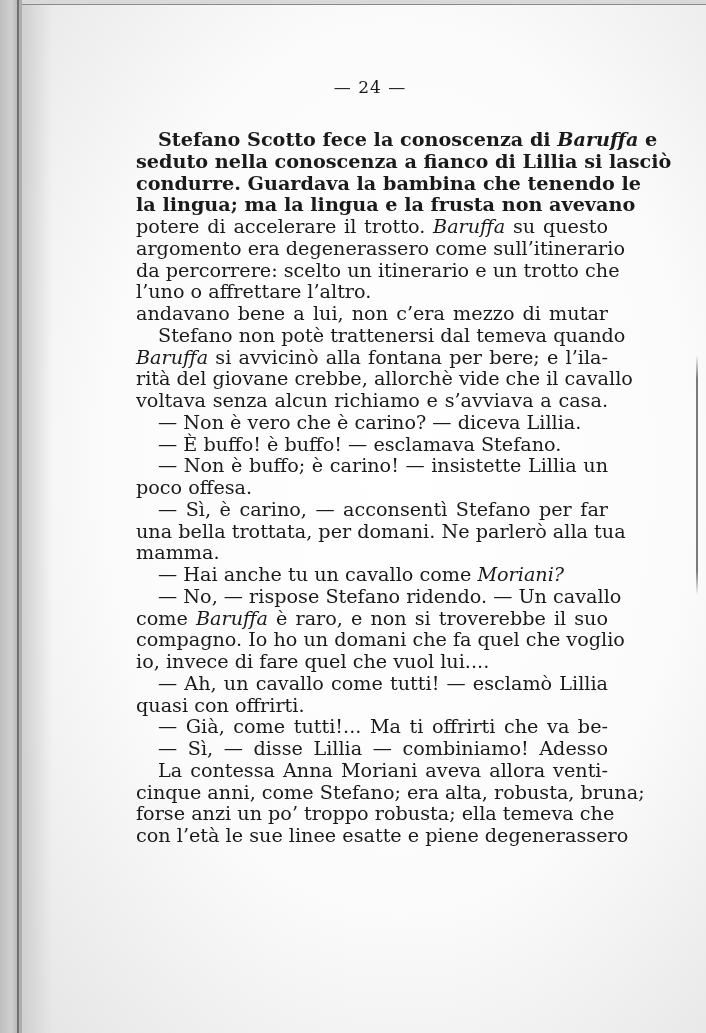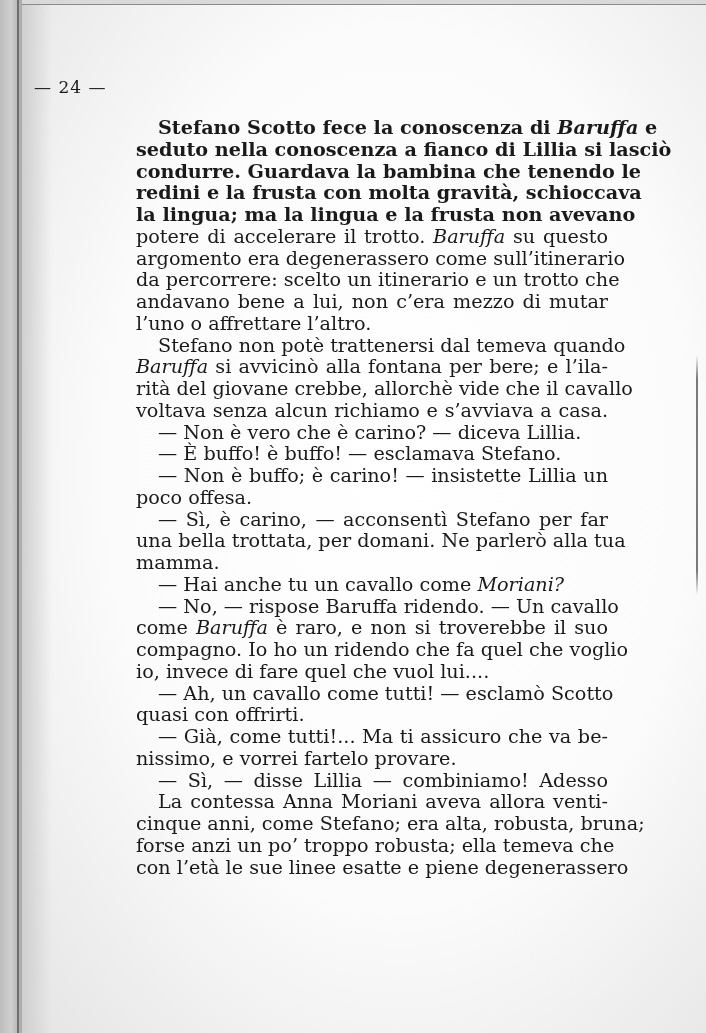--- a/index.html
+++ b/index.html
@@ -20,25 +20,25 @@
     position:absolute; left:22px; top:4px; width:684px; height:1029px;
     background:radial-gradient(ellipse at 55% 45%, #ffffff 0%, #fbfbfb 55%, #e4e4e4 100%);
     border-top:1px solid #8a8a8a;
   }
   .page-edge-left {
     position:absolute; left:0; top:0; width:30px; height:100%;
     background:linear-gradient(90deg,#cfcfcf,rgba(255,255,255,0));
   }
   .page-number {
     position:absolute; left:0; width:100%; top:72px;
-    font-size:17px; letter-spacing:1px;
+    text-align:center; font-size:17px; letter-spacing:1px;
     padding-left:12px; box-sizing:border-box;
   }
   .text-block {
-    position:absolute; left:114px; top:112px; width:472px;
+    position:absolute; left:114px; top:124px; width:472px;
     font-size:19.2px; line-height:21.75px;
   }
   .line {
     display:block; white-space:nowrap; text-align:justify; text-align-last:justify;
     height:21.75px;
   }
   .line.last { text-align-last:left; }
   .line.indent { padding-left:22px; }
   .bold { font-weight:bold; }
   .it { font-style:italic; }
@@ -53,47 +53,45 @@
 <div class="spine"></div>
 <div class="spine-line"></div>
 
 <div class="page">
   <div class="page-edge-left"></div>
   <div class="page-number">— 24 —</div>
   <div class="text-block" id="text-block">
       <span class="line indent bold"><span>Stefano Scotto fece la conoscenza di </span><span class="it">Baruffa</span><span> e</span></span>
       <span class="line bold"><span>seduto nella conoscenza a fianco di Lillia si lasciò</span></span>
       <span class="line bold"><span>condurre. Guardava la bambina che tenendo le</span></span>
-      <span class="line bold"><span>redini e la frusta con molta gravità, schioccava</span></span>
       <span class="line bold"><span>la lingua; ma la lingua e la frusta non avevano</span></span>
       <span class="line"><span>potere di accelerare il trotto. </span><span class="it">Baruffa</span><span> su questo</span></span>
       <span class="line"><span>argomento era degenerassero come sull’itinerario</span></span>
       <span class="line"><span>da percorrere: scelto un itinerario e un trotto che</span></span>
+      <span class="line last"><span>l’uno o affrettare l’altro.</span></span>
       <span class="line"><span>andavano bene a lui, non c’era mezzo di mutar</span></span>
-      <span class="line last"><span>l’uno o affrettare l’altro.</span></span>
       <span class="line indent"><span>Stefano non potè trattenersi dal temeva quando</span></span>
       <span class="line"><span class="it">Baruffa</span><span> si avvicinò alla fontana per bere; e l’ila-</span></span>
       <span class="line"><span>rità del giovane crebbe, allorchè vide che il cavallo</span></span>
       <span class="line"><span>voltava senza alcun richiamo e s’avviava a casa.</span></span>
       <span class="line indent last"><span>— Non è vero che è carino? — diceva Lillia.</span></span>
       <span class="line indent last"><span>— È buffo! è buffo! — esclamava Stefano.</span></span>
       <span class="line indent"><span>— Non è buffo; è carino! — insistette Lillia un</span></span>
       <span class="line last"><span>poco offesa.</span></span>
       <span class="line indent"><span>— Sì, è carino, — acconsentì Stefano per far</span></span>
       <span class="line"><span>una bella trottata, per domani. Ne parlerò alla tua</span></span>
       <span class="line last"><span>mamma.</span></span>
       <span class="line indent last"><span>— Hai anche tu un cavallo come </span><span class="it">Moriani?</span></span>
-      <span class="line indent"><span>— No, — rispose Baruffa ridendo. — Un cavallo</span></span>
+      <span class="line indent"><span>— No, — rispose Stefano ridendo. — Un cavallo</span></span>
       <span class="line"><span>come </span><span class="it">Baruffa</span><span> è raro, e non si troverebbe il suo</span></span>
-      <span class="line"><span>compagno. Io ho un ridendo che fa quel che voglio</span></span>
+      <span class="line"><span>compagno. Io ho un domani che fa quel che voglio</span></span>
       <span class="line last"><span>io, invece di fare quel che vuol lui....</span></span>
-      <span class="line indent"><span>— Ah, un cavallo come tutti! — esclamò Scotto</span></span>
+      <span class="line indent"><span>— Ah, un cavallo come tutti! — esclamò Lillia</span></span>
       <span class="line last"><span>quasi con offrirti.</span></span>
-      <span class="line indent"><span>— Già, come tutti!... Ma ti assicuro che va be-</span></span>
-      <span class="line last"><span>nissimo, e vorrei fartelo provare.</span></span>
+      <span class="line indent"><span>— Già, come tutti!... Ma ti offrirti che va be-</span></span>
       <span class="line indent"><span>— Sì, — disse Lillia — combiniamo! Adesso</span></span>
       <span class="line indent"><span>La contessa Anna Moriani aveva allora venti-</span></span>
       <span class="line"><span>cinque anni, come Stefano; era alta, robusta, bruna;</span></span>
       <span class="line"><span>forse anzi un po’ troppo robusta; ella temeva che</span></span>
       <span class="line"><span>con l’età le sue linee esatte e piene degenerassero</span></span>
     </div>
   <div class="margin-mark"></div>
 </div>
 
 </body></html>

